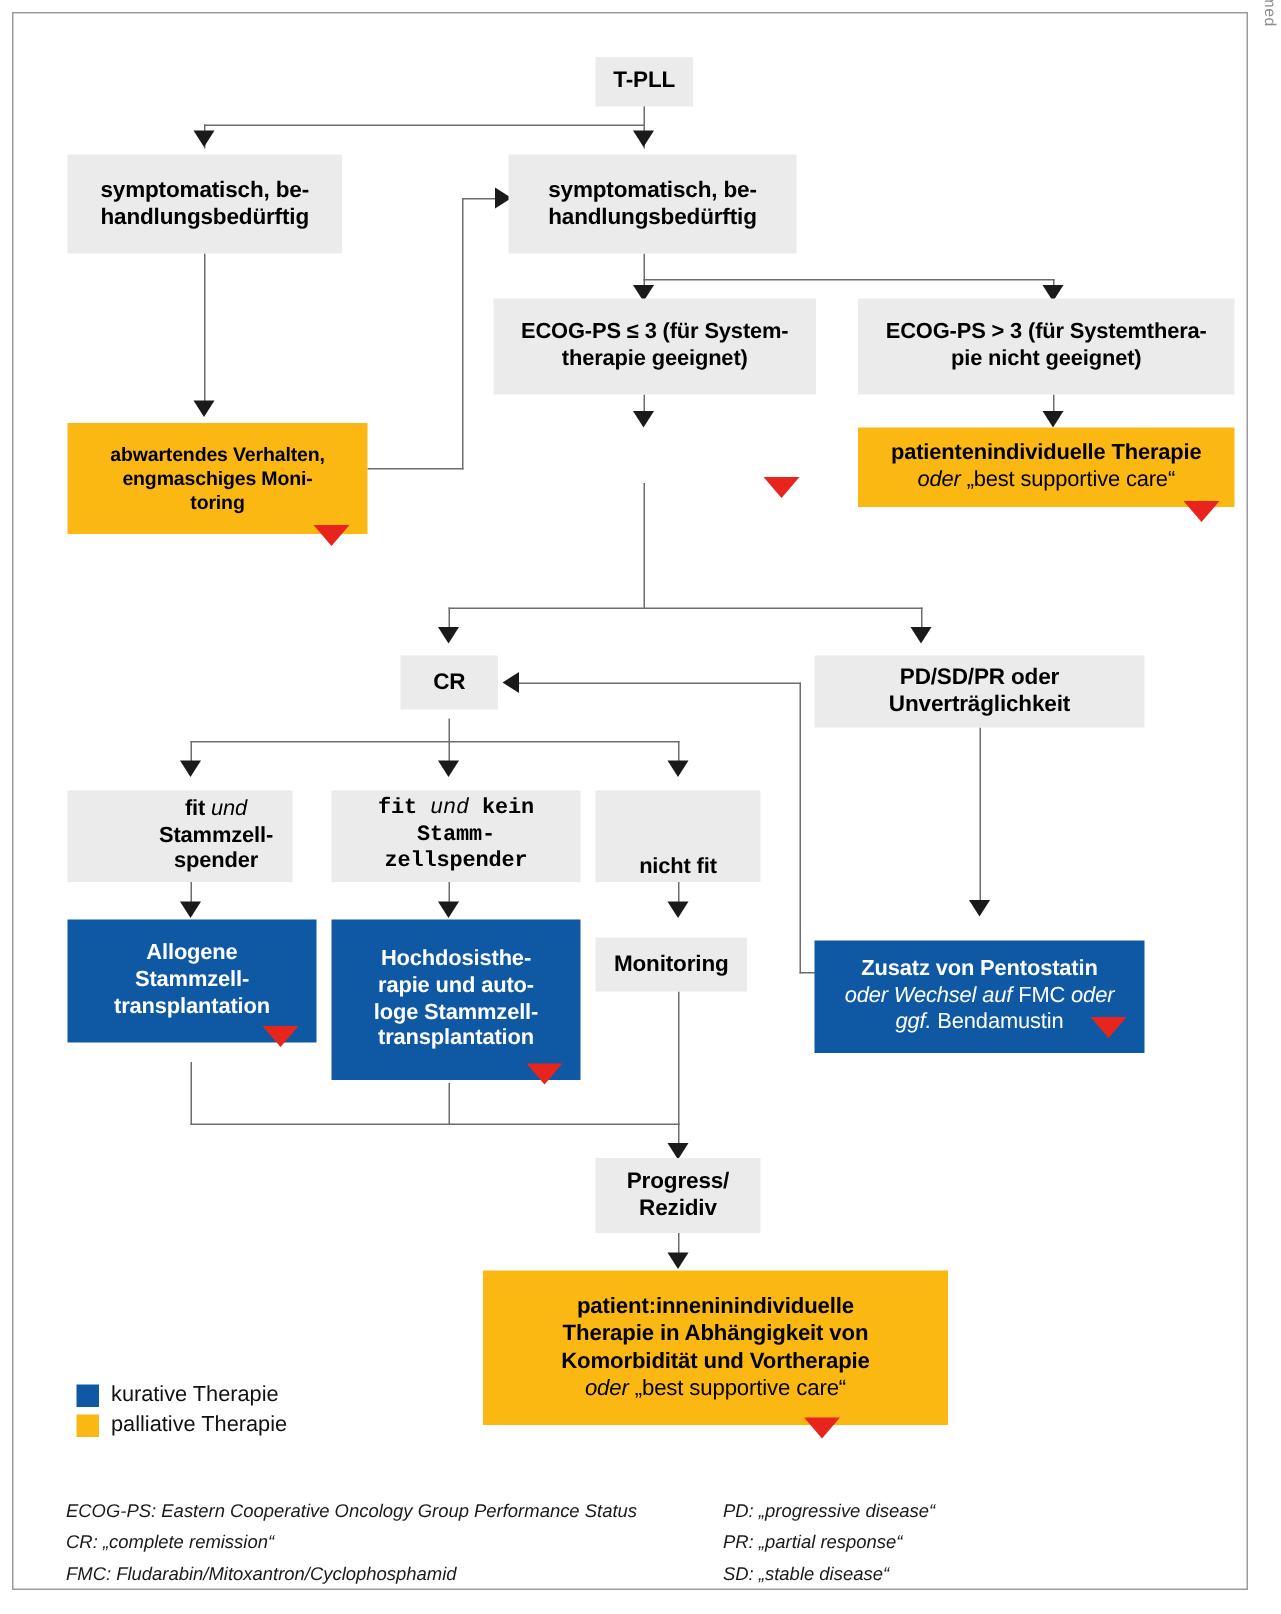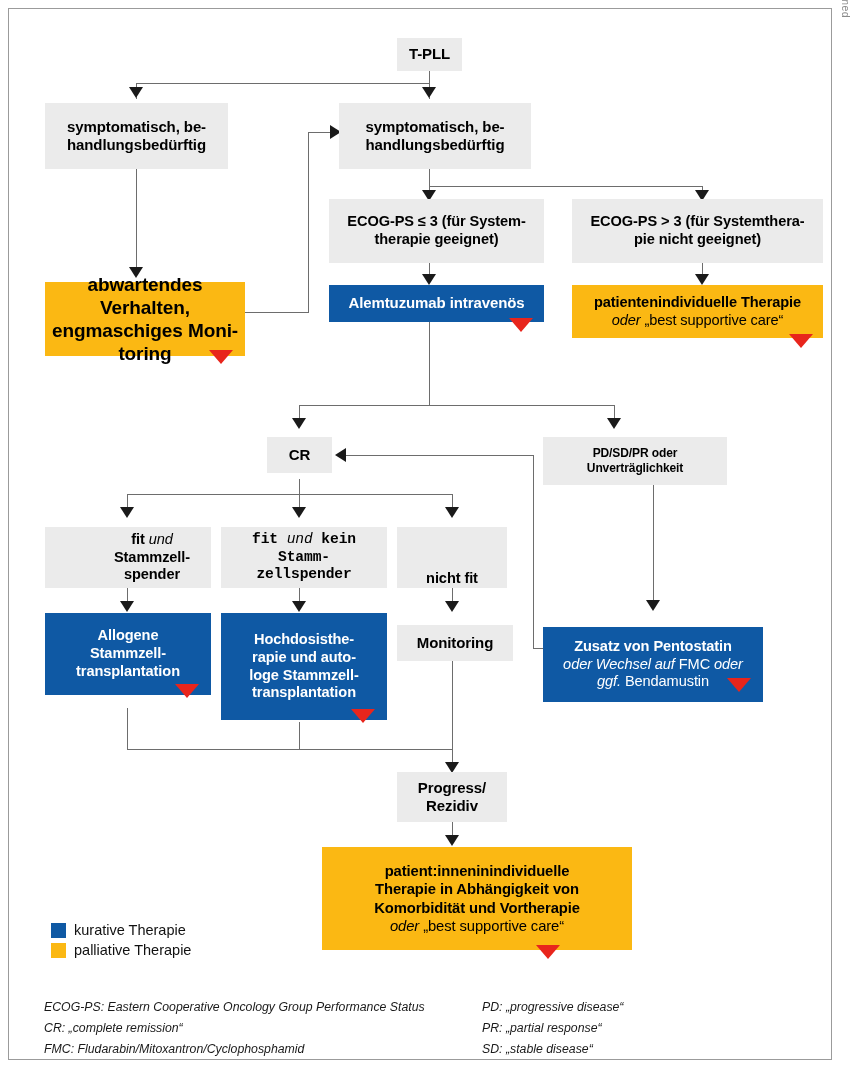--- a/index.html
+++ b/index.html
@@ -160,52 +160,49 @@
     </div>
 
     <div class="node grey" style="left:36px;top:94px;width:183px;height:66px;font-size:15px;">
       <span class="t">symptomatisch, be-<br>handlungsbedürftig</span>
     </div>
 
     <div class="node grey" style="left:330px;top:94px;width:192px;height:66px;font-size:15px;">
       <span class="t">symptomatisch, be-<br>handlungsbedürftig</span>
     </div>
 
-    <div class="node orange" style="left:36px;top:273px;width:200px;height:74px;font-size:19px;">
+    <div class="node orange" style="left:36px;top:273px;width:200px;height:74px;font-size:13px;">
       <span class="t">abwartendes Verhalten,<br>engmaschiges Moni-<br>toring</span>
     </div>
     <div class="redmark" style="left:200px;top:341px;"></div>
 
     <div class="node grey" style="left:320px;top:190px;width:215px;height:64px;font-size:14.6px;">
       <span class="t">ECOG-PS ≤ 3 (für System-<br>therapie geeignet)</span>
     </div>
 
     <div class="node grey" style="left:563px;top:190px;width:251px;height:64px;font-size:14.6px;">
       <span class="t">ECOG-PS &gt; 3 (für Systemthera-<br>pie nicht geeignet)</span>
     </div>
 
-    <div class="node blue" style="left:320px;top:276px;width:215px;height:37px;font-size:15px;">
-      <span class="t">Alemtuzumab intravenös</span>
-    </div>
     <div class="redmark" style="left:500px;top:309px;"></div>
 
     <div class="node orange" style="left:563px;top:276px;width:251px;height:53px;font-size:14.6px;">
       <span class="t">patientenindividuelle Therapie<br><i>oder</i> <b>„best supportive care“</b></span>
     </div>
     <div class="redmark" style="left:780px;top:325px;"></div>
 
     <div class="node grey" style="left:258px;top:428px;width:65px;height:36px;font-size:15px;">
       <span class="t">CR</span>
     </div>
 
-    <div class="node grey" style="left:534px;top:428px;width:184px;height:48px;font-size:12px;">
+    <div class="node grey" style="left:534px;top:428px;width:220px;height:48px;font-size:15px;">
       <span class="t">PD/SD/PR oder<br>Unverträglichkeit</span>
     </div>
 
-    <div class="node grey" style="left:36px;top:518px;width:166px;height:61px;font-size:14.6px;padding-left:48px;">
+    <div class="node grey" style="left:36px;top:518px;width:150px;height:61px;font-size:14.6px;padding-left:48px;">
       <span class="t">fit <i>und</i> Stammzell-<br>spender</span>
     </div>
 
     <div class="node grey" style="left:212px;top:518px;width:166px;height:61px;font-size:14.6px;font-family:Liberation Mono, monospace;">
       <span class="t">fit <i>und</i> kein Stamm-<br>zellspender</span>
     </div>
 
     <div class="node grey" style="left:388px;top:518px;width:110px;height:61px;font-size:14.6px;align-items:flex-end;">
       <span class="t">nicht fit</span>
     </div>
@@ -213,21 +210,21 @@
     <div class="node blue" style="left:36px;top:604px;width:166px;height:82px;font-size:14.6px;">
       <span class="t">Allogene<br>Stammzell-<br>transplantation</span>
     </div>
     <div class="redmark" style="left:166px;top:675px;"></div>
 
     <div class="node blue" style="left:212px;top:604px;width:166px;height:107px;font-size:14.6px;">
       <span class="t">Hochdosisthe-<br>rapie und auto-<br>loge Stammzell-<br>transplantation</span>
     </div>
     <div class="redmark" style="left:342px;top:700px;"></div>
 
-    <div class="node grey" style="left:388px;top:616px;width:116px;height:36px;font-size:15px;">
+    <div class="node grey" style="left:388px;top:616px;width:101px;height:36px;font-size:15px;">
       <span class="t">Monitoring</span>
     </div>
 
     <div class="node blue" style="left:534px;top:604px;width:220px;height:75px;font-size:14.6px;margin-top:14px;">
       <span class="t">Zusatz von Pentostatin<br><i>oder Wechsel auf</i> <b>FMC</b> <i>oder</i><br><i>ggf.</i> <b>Bendamustin</b></span>
     </div>
     <div class="redmark" style="left:718px;top:669px;"></div>
 
     <div class="node grey" style="left:388px;top:763px;width:110px;height:50px;font-size:15px;">
       <span class="t">Progress/<br>Rezidiv</span>

